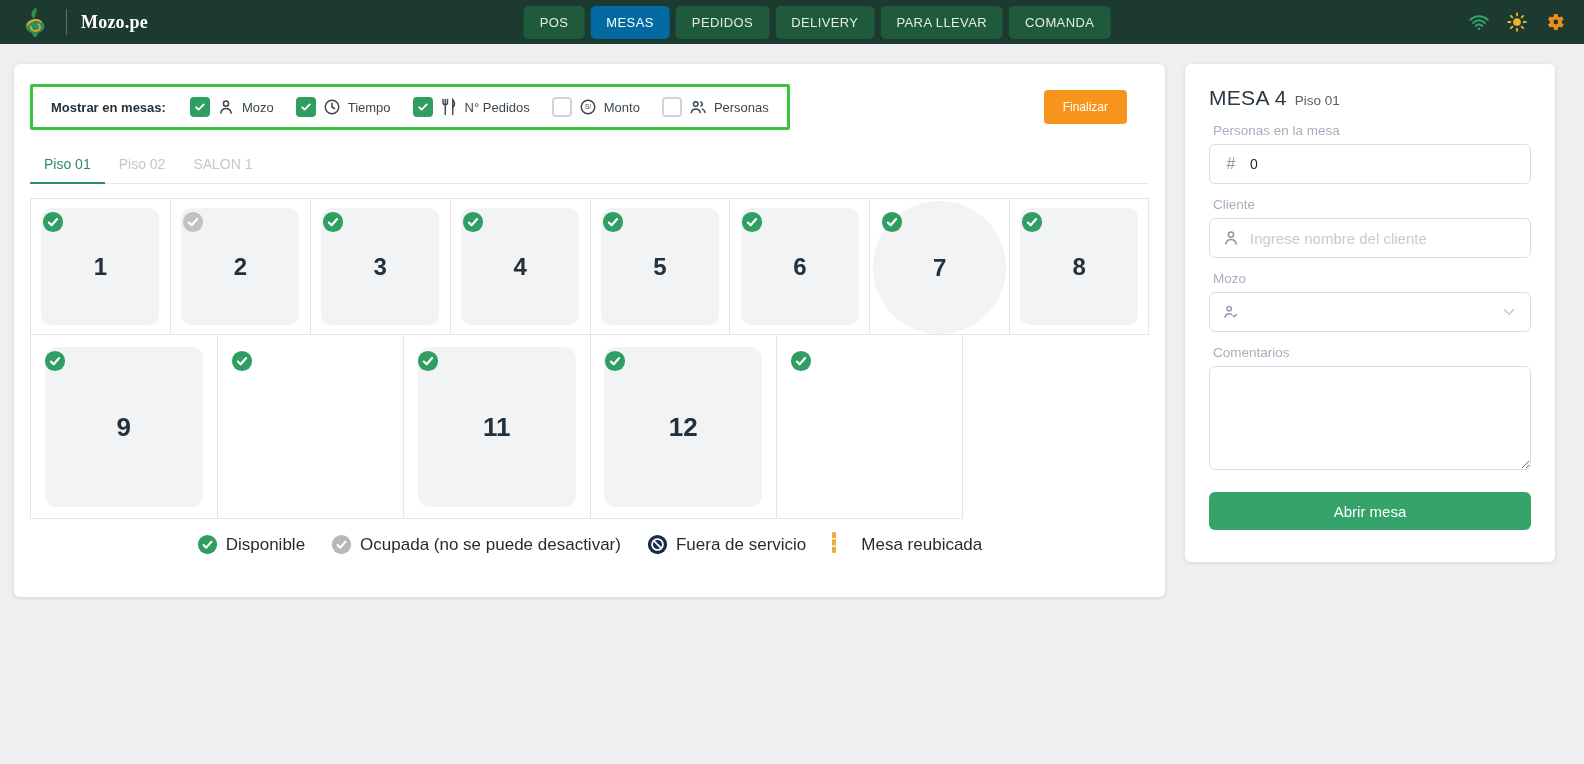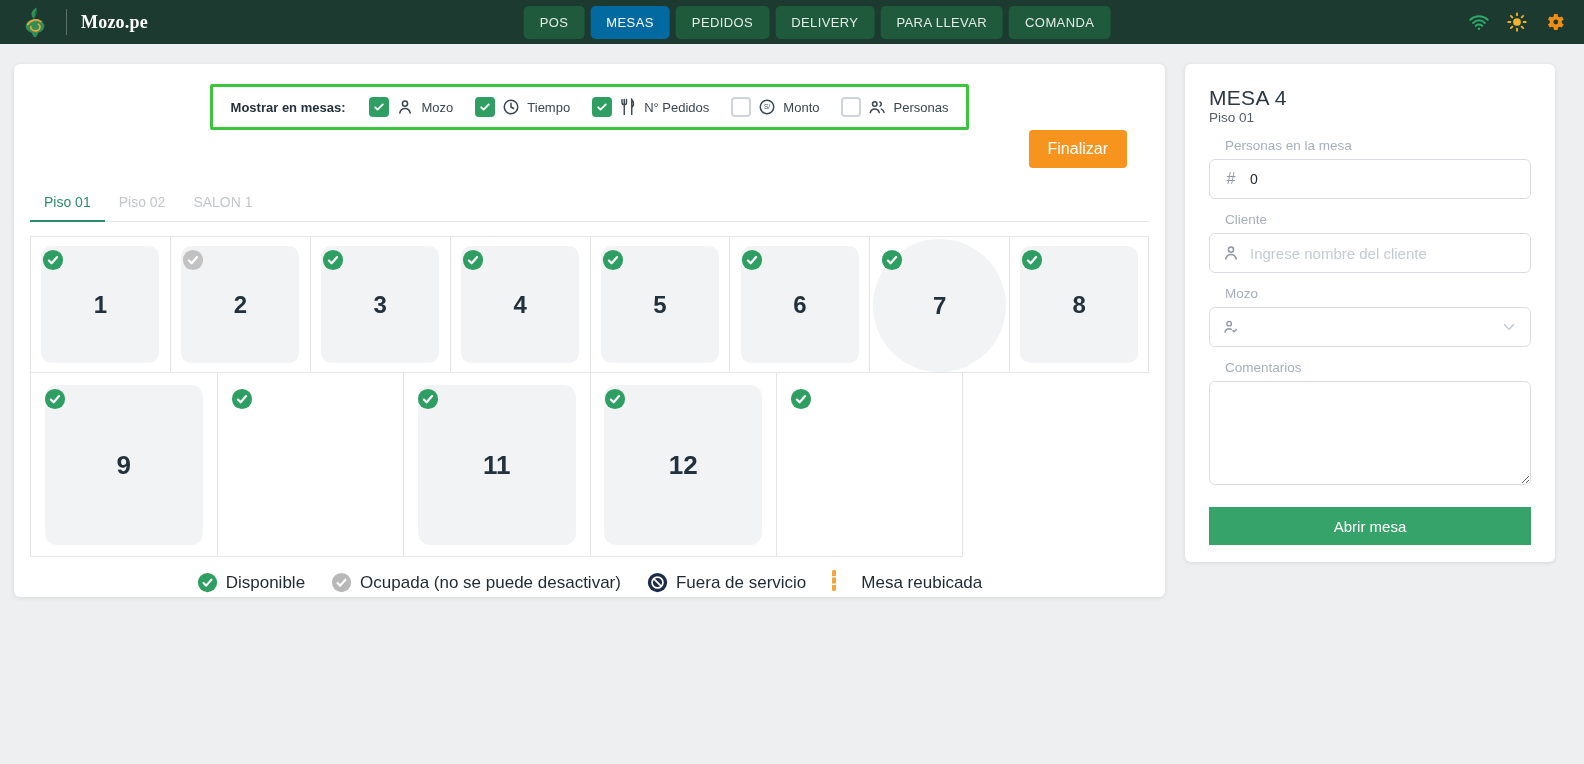--- a/index.html
+++ b/index.html
@@ -35,39 +35,39 @@
   .ic-wifi{ color:#2fa869; }
   .ic-sun{ color:#f2b42c; }
   .ic-gear{ color:#ef8d19; }
 
   
   .card{ background:#fff; border-radius:6px; box-shadow:0 1px 4px rgba(40,50,60,.12); }
   .main-card{ position:absolute; left:14px; top:64px; width:1151px; height:533px; padding:20px 16px; }
   .side-panel{ position:absolute; left:1185px; top:64px; width:370px; height:498px; padding:22px 24px; }
 
   
-  .filter-row{ display:flex; align-items:center;flex-direction:column; }
+  .filter-row{ display:flex; align-items:center; }
   .filter-highlight{
     display:flex; align-items:center; gap:22px;
     border:3px solid #3dc43d; border-radius:2px; padding:10px 18px 10px 18px;
   }
   .filter-title{ font-size:13px; font-weight:700; color:#25313a; margin-right:2px; }
   .f-opt{ display:flex; align-items:center; gap:7px; }
   .cb{
     width:20px; height:20px; border-radius:4px; background:#fff;
     border:2px solid #cfd4d9; cursor:pointer; display:flex; align-items:center; justify-content:center;
   }
   .cb.checked{ background:#2f9e62; border-color:#2f9e62; }
   .cb svg{ width:14px; height:14px; }
   .f-ic{ width:18px; height:18px; color:#3a4750; }
   .f-ic svg{ width:18px; height:18px; }
   .f-lbl{ font-size:13px; color:#3a4750; }
   .finalize{
     margin-left:auto; margin-right:22px; background:#f7941d; color:#fff;
-    border:none; border-radius:4px; font-size:16px; font-family:inherit;
+    border:none; border-radius:4px; font-size:12px; font-family:inherit;
     padding:10px 19px; cursor:pointer;
   }
 
   
   .tabs{ display:flex; margin-top:16px; border-bottom:1px solid #e5e7e9; }
   .tab{
     background:none; border:none; font-family:inherit; font-size:14px;
     padding:10px 14px; color:#c3c7cb; cursor:pointer; border-bottom:2px solid transparent; margin-bottom:-1px;
   }
   .tab.active{ color:#2e8c6e; border-bottom-color:#2e8c6e; }
@@ -103,45 +103,45 @@
   .legend{ display:flex; justify-content:center; gap:26px; margin-top:15px; align-items:center; }
   .lg-item{ display:flex; align-items:center; gap:8px; }
   .lg-ic{ width:21px; height:21px; }
   .lg-ic svg{ width:21px; height:21px; }
   .dash-sq{
     width:16px; height:16px; border:2px dashed #f0a73c; border-radius:3px; background:#eef6ec;
   }
   .lg-lbl{ font-size:17px; color:#1f2a33; }
 
   
-  .panel-title-row{ display:flex; align-items:baseline; gap:0; margin-bottom:6px;flex-direction:column; }
+  .panel-title-row{ display:flex; align-items:baseline; gap:8px; margin-bottom:6px; }
   .panel-title{ font-size:21px; font-weight:400; color:#2b3844; letter-spacing:.3px; }
   .panel-subtitle{ font-size:13.5px; color:#566066; }
-  .p-label{ display:block; font-size:13.5px; color:#a7afbe; margin:13px 16px 6px; }
+  .p-label{ display:block; font-size:13.5px; color:#a7afbe; margin:13px 4px 6px; }
   .p-input{
     display:flex; align-items:center; gap:10px; height:40px; width:100%;
     border:1px solid #d9dde3; border-radius:6px; padding:0 12px; background:#fff;
   }
   .in-ic{ width:18px; height:18px; color:#8d96a8; flex:none; }
   .in-ic svg{ width:18px; height:18px; }
   .hash{ font-size:16px; color:#8d96a8; width:18px; text-align:center; }
   .in-val{ font-size:14px; color:#1f2630; }
   .p-input input{
     border:none; outline:none; flex:1; font-size:15px; font-family:inherit; color:#1f2630; min-width:0;
   }
   .p-input input::placeholder{ color:#c4cad6; }
   .chev{ margin-left:auto; width:18px; height:18px; color:#c4cad6; }
   .chev svg{ width:18px; height:18px; }
   .p-textarea{
     width:100%; height:104px; border:1px solid #d9dde3; border-radius:6px;
     resize:both; font-family:inherit; font-size:14px; padding:8px 10px; color:#1f2630; outline:none;
   }
   .open-btn{
     margin-top:18px; width:100%; height:38px; background:#35a36a; color:#fff;
-    border:none; border-radius:0; font-size:15px; font-family:inherit; cursor:pointer;
+    border:none; border-radius:6px; font-size:15px; font-family:inherit; cursor:pointer;
   }
 </style>
 </head>
 <body>
 
 <header class="navbar">
   <div class="nav-left">
     <span class="logo">
       <svg viewBox="0 0 40 40">
         <path d="M22 3c-6.5 3-8.5 9.5-3 13.5" fill="#2f8f55"></path>

